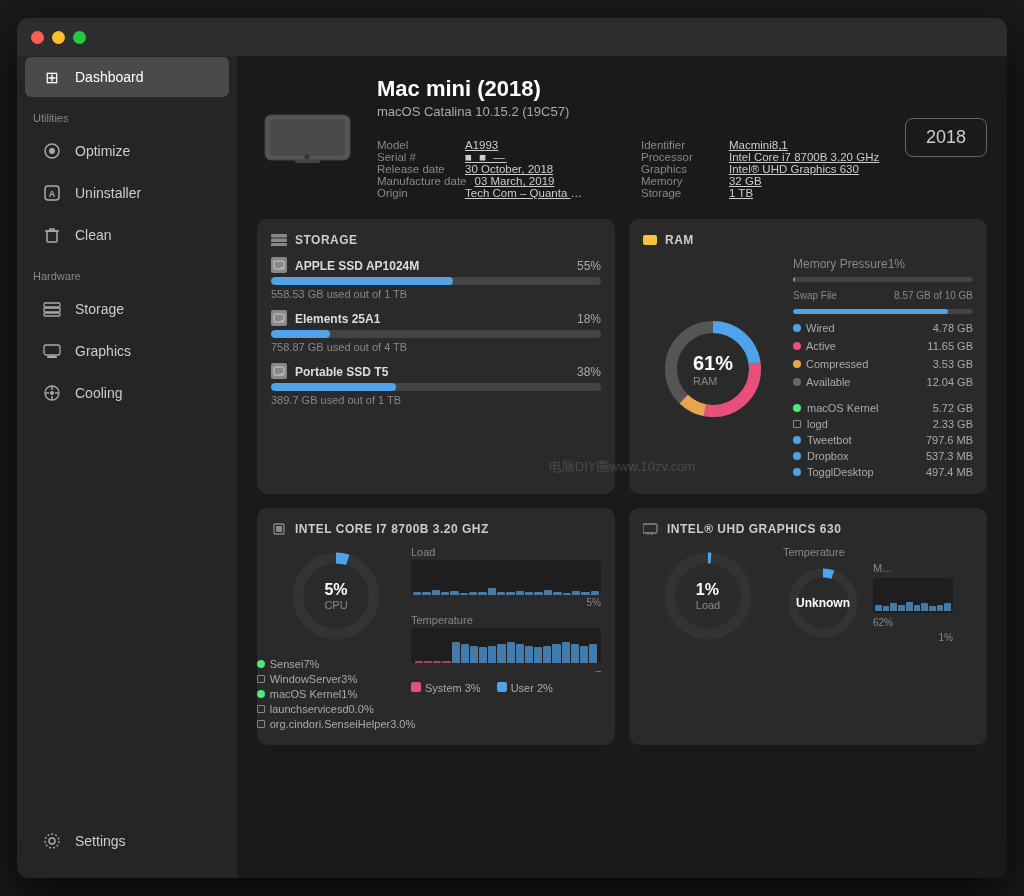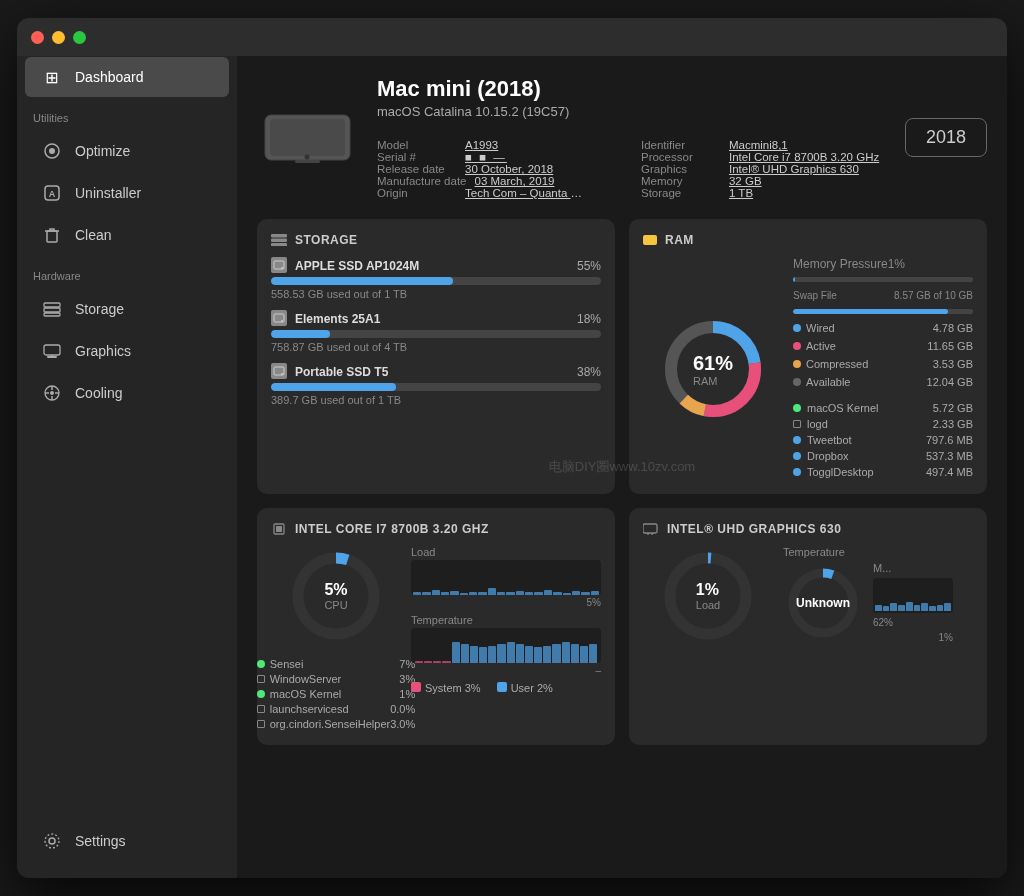--- a/index.html
+++ b/index.html
@@ -383,21 +383,20 @@
       height: 10px;
       border-radius: 2px;
       display: inline-block;
       margin-right: 4px;
     }
     .process-list {
       margin-top: 6px;
     }
     .process-item {
       display: flex;
-      justify-content: space-between;
       font-size: 11px;
       color: #aaa;
       padding: 1.5px 0;
     }
     .process-left {
       display: flex;
       align-items: center;
       gap: 5px;
     }
     .proc-dot {

